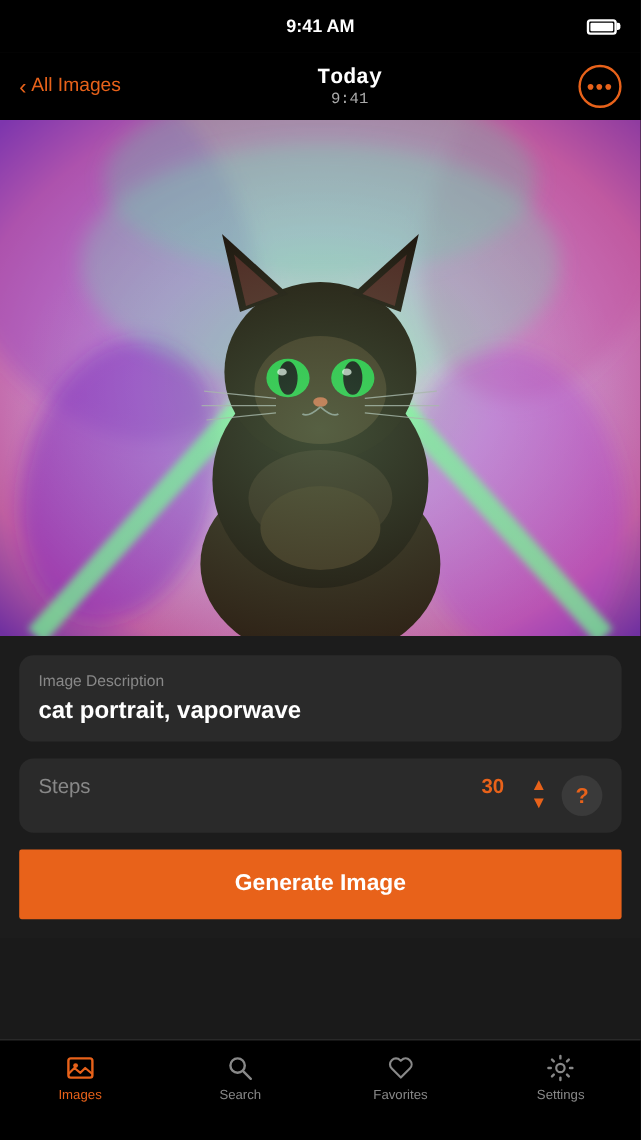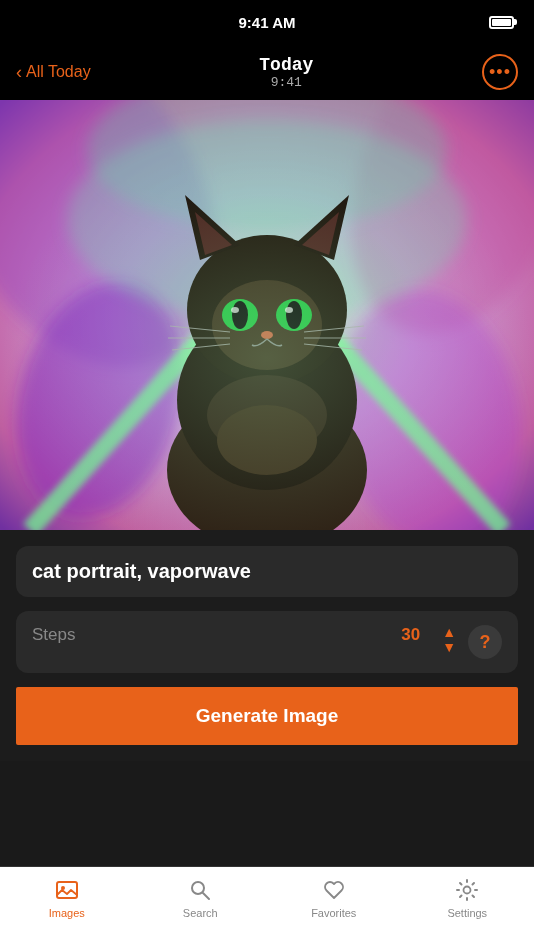--- a/index.html
+++ b/index.html
@@ -209,21 +209,21 @@
       text-align: center;
     }
 
     
     .tab-bar {
       position: absolute;
       bottom: 0;
       left: 0;
       width: 534px;
       height: 84px;
-      background: #ffffff;
+      background: #000000;
       border-top: 1px solid #333;
       display: flex;
       align-items: flex-start;
       padding-top: 10px;
     }
     .tab-item {
       flex: 1;
       display: flex;
       flex-direction: column;
       align-items: center;
@@ -250,21 +250,21 @@
 <div class="status-bar">
   <span class="status-time">9:41 AM</span>
   <div class="battery-icon" style="margin-left:auto;">
     <div class="battery-icon-fill"></div>
   </div>
 </div>
 
 <div class="nav-bar">
   <div class="nav-back">
     <span class="nav-back-chevron">‹</span>
-    <span>All Today</span>
+    <span>All Images</span>
   </div>
   <div class="nav-title-block">
     <div class="nav-title">Today</div>
     <div class="nav-subtitle">9:41</div>
   </div>
   <div class="nav-more-btn">
     <span class="nav-more-dots">•••</span>
   </div>
 </div>
 
@@ -343,20 +343,21 @@
     <ellipse cx="267" cy="315" rx="60" ry="40" fill="#2e1e14"></ellipse>
     <ellipse cx="267" cy="340" rx="50" ry="35" fill="#3a2818"></ellipse>
 
     <rect width="534" height="430" fill="url(#glowGrad)" opacity="0.4"></rect>
   </svg>
 </div>
 
 <div class="bottom-panel">
 
   <div class="desc-card">
+    <div class="desc-label">Image Description</div>
     <div class="desc-text">cat portrait, vaporwave</div>
   </div>
 
   <div class="steps-row">
     <span class="steps-label">Steps</span>
     <span class="steps-value">30</span>
     <span class="steps-stepper">
       <span>▲</span>
       <span>▼</span>
     </span>

